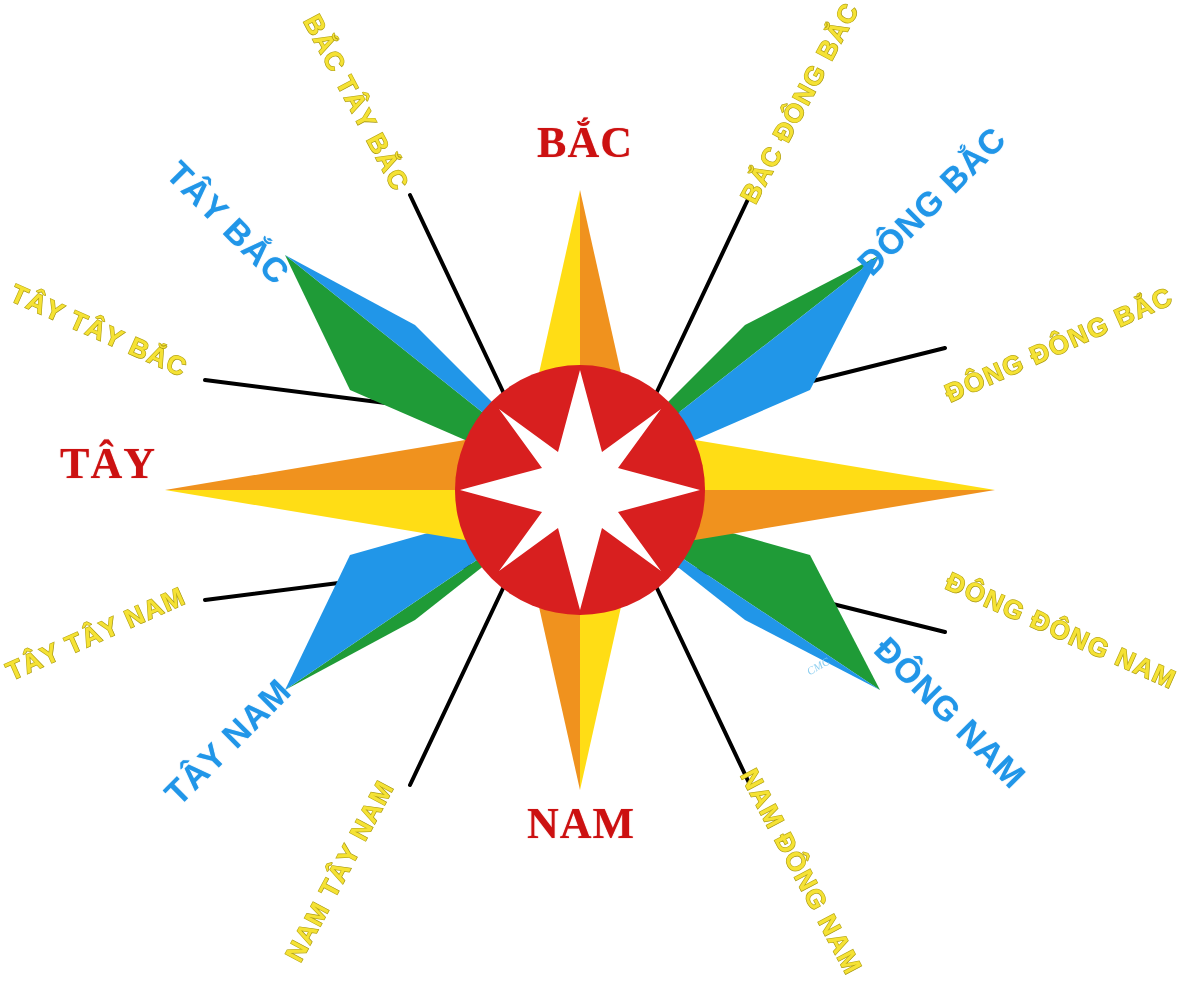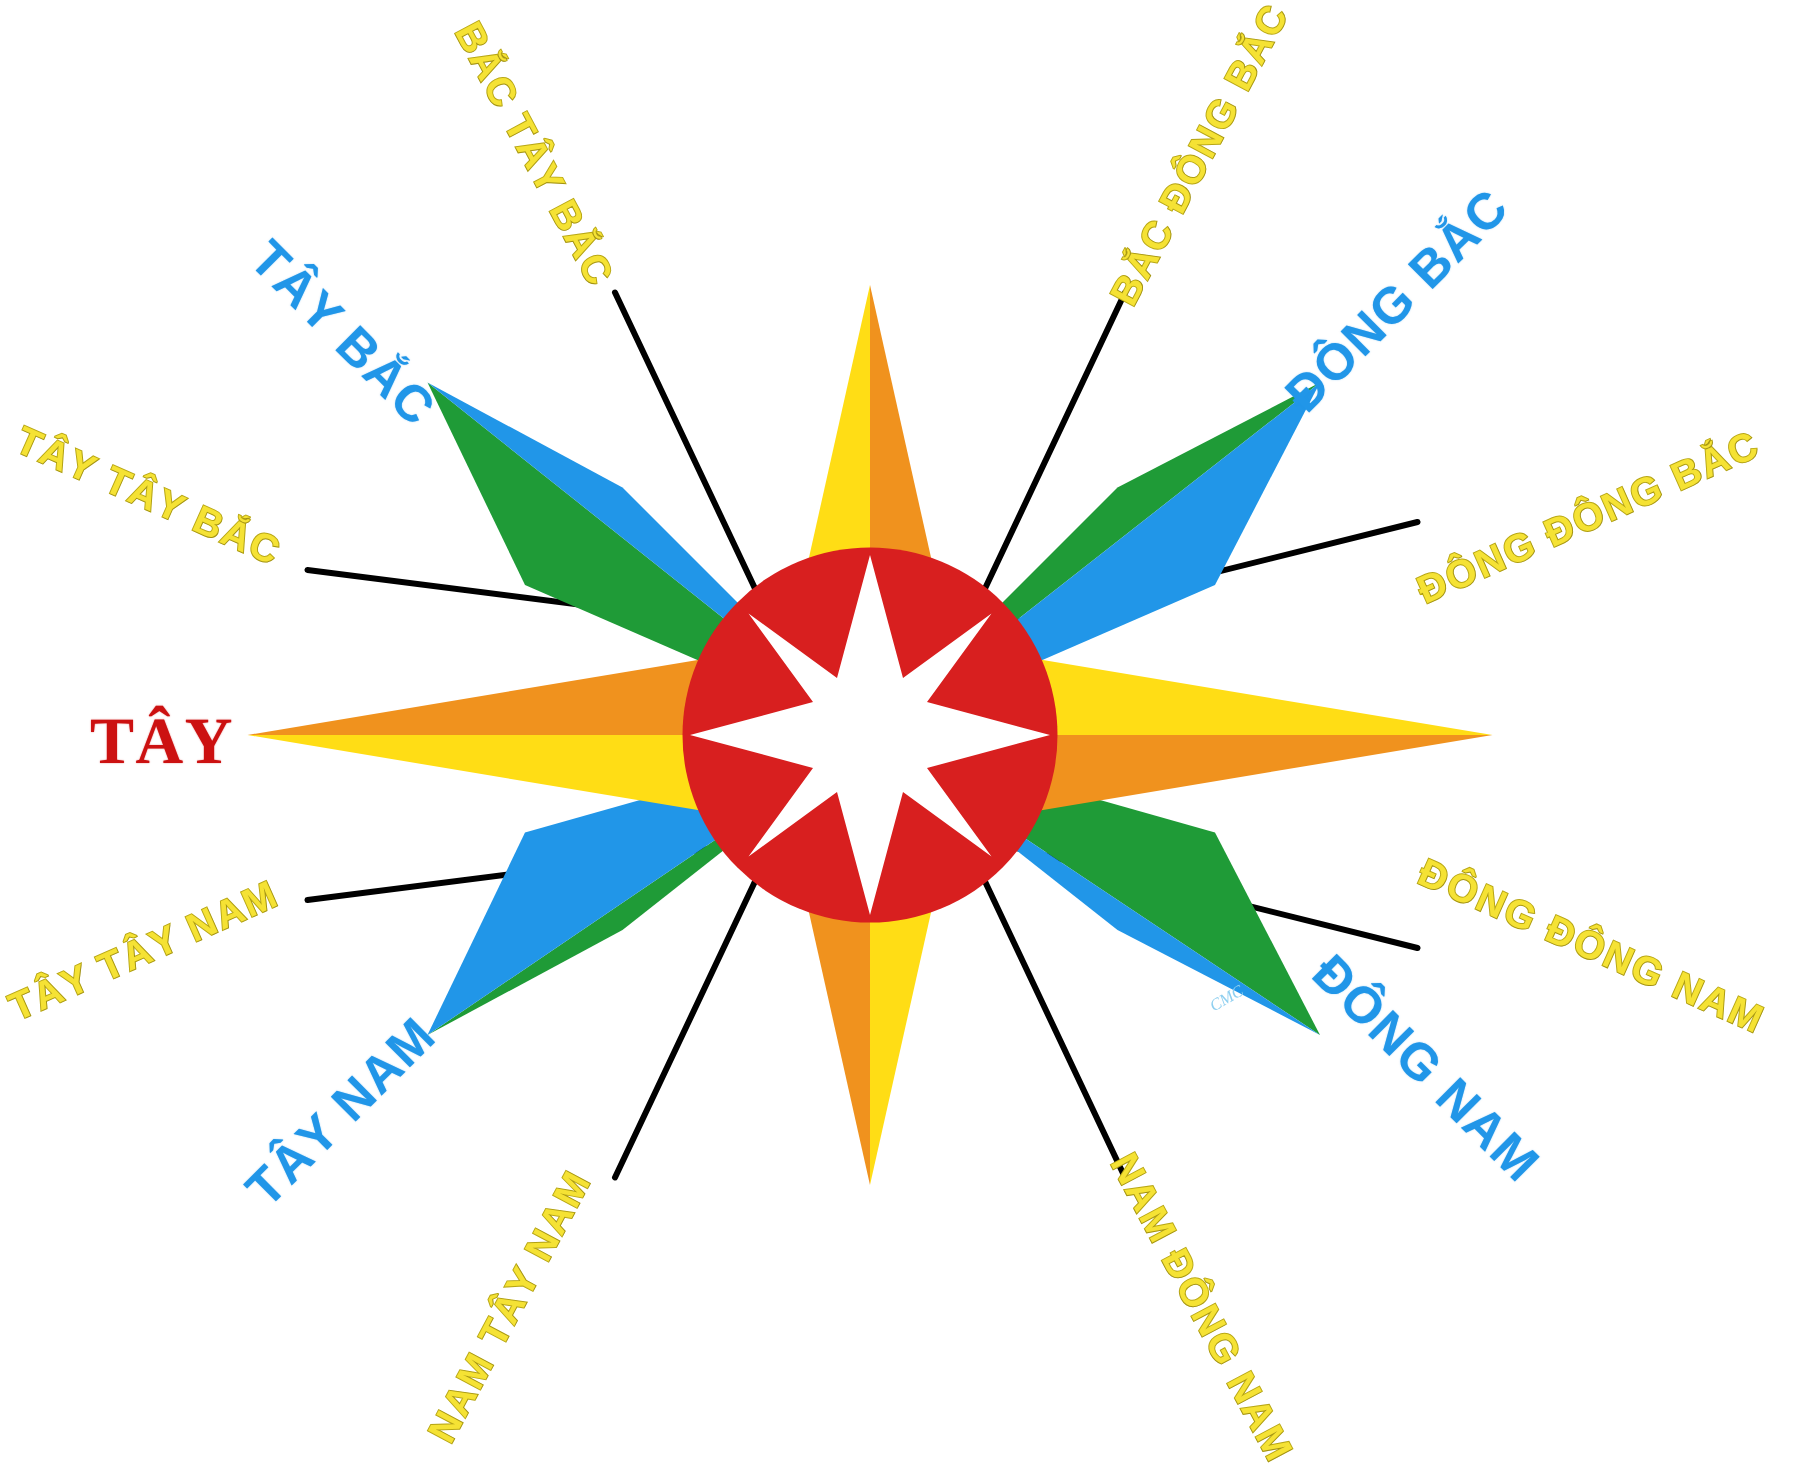--- a/index.html
+++ b/index.html
@@ -127,21 +127,23 @@
                      499,571
                      542,512
                      460,490
                      542,468
                      499,409
                      558,452"></polygon>
   </svg>
 
   <div class="watermark" style="left:806px; top:660px;">CMC</div>
 
-  <div class="label label-cardinal" style="left:108px; top:494px; transform:translate(-50%,-50%);">TÂY</div>
+  <div class="label label-cardinal" style="left:585px; top:142px; transform:translate(-50%,-50%);">BẮC</div>
+  <div class="label label-cardinal" style="left:581px; top:823px; transform:translate(-50%,-50%);">NAM</div>
+  <div class="label label-cardinal" style="left:108px; top:463px; transform:translate(-50%,-50%);">TÂY</div>
 
   <div class="label label-ordinal" style="left:932px; top:201px; transform:translate(-50%,-50%) rotate(-45deg);">ĐÔNG BẮC</div>
   <div class="label label-ordinal" style="left:950px; top:713px; transform:translate(-50%,-50%) rotate(45deg);">ĐÔNG NAM</div>
   <div class="label label-ordinal" style="left:228px; top:742px; transform:translate(-50%,-50%) rotate(-45deg);">TÂY NAM</div>
   <div class="label label-ordinal" style="left:228px; top:223px; transform:translate(-50%,-50%) rotate(45deg);">TÂY BẮC</div>
 
   <div class="label label-secondary" style="left:800px; top:103px; transform:translate(-50%,-50%) rotate(-62deg);">BẮC ĐÔNG BẮC</div>
   <div class="label label-secondary" style="left:1059px; top:345px; transform:translate(-50%,-50%) rotate(-24deg);">ĐÔNG ĐÔNG BẮC</div>
   <div class="label label-secondary" style="left:1061px; top:631px; transform:translate(-50%,-50%) rotate(24deg);">ĐÔNG ĐÔNG NAM</div>
   <div class="label label-secondary" style="left:801px; top:872px; transform:translate(-50%,-50%) rotate(62deg);">NAM ĐÔNG NAM</div>

